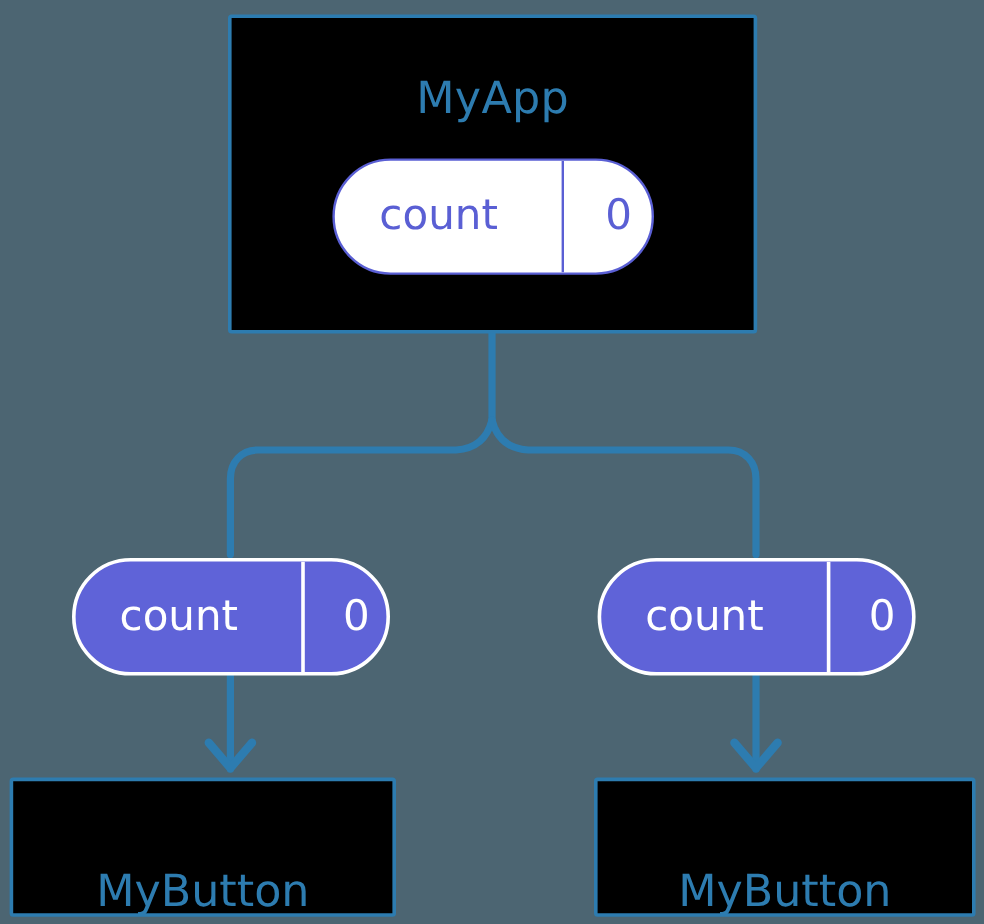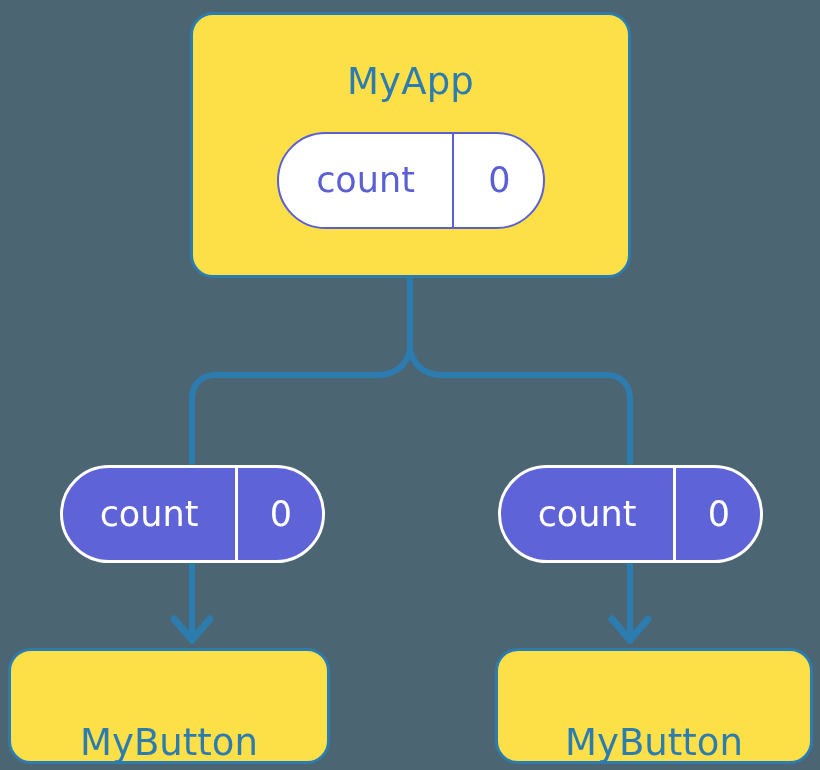--- a/index.html
+++ b/index.html
@@ -24,23 +24,23 @@
     top: 0;
     width: 820px;
     height: 770px;
     pointer-events: none;
   }
 
   
   .comp-box {
     position: absolute;
     box-sizing: border-box;
-    background: #fde047;
+    background: #000000;
     border: 3px solid #2d7cb0;
-    border-radius: 23px;
+    border-radius: 3px;
     display: flex;
     align-items: center;
     justify-content: center;
   }
   .comp-box.root {
     left: 190px;
     top: 12px;
     width: 441px;
     height: 266px;
     align-items: flex-start;
@@ -76,20 +76,21 @@
   }
 
   
   .pill {
     position: absolute;
     box-sizing: border-box;
     display: flex;
     align-items: stretch;
     border-radius: 999px;
     overflow: hidden;
+    gap: 16px;
   }
   .pill .cell {
     display: flex;
     align-items: center;
     justify-content: center;
     font-size: 35px;
     line-height: 1;
     white-space: nowrap;
   }
   .pill .cell.key { flex: 0 0 auto; }

